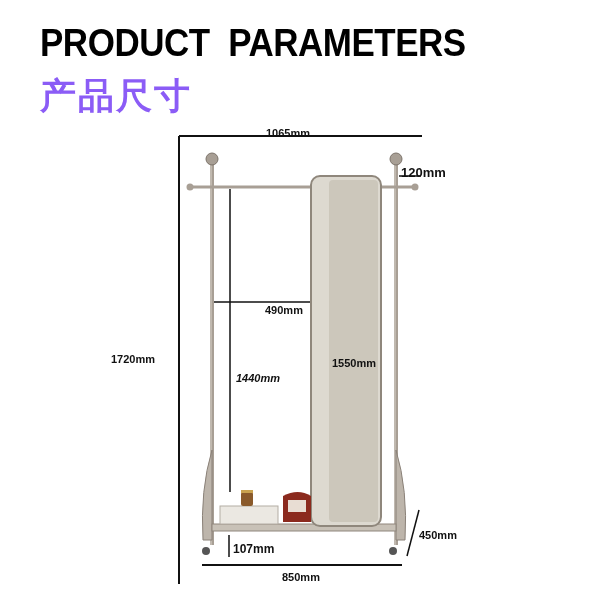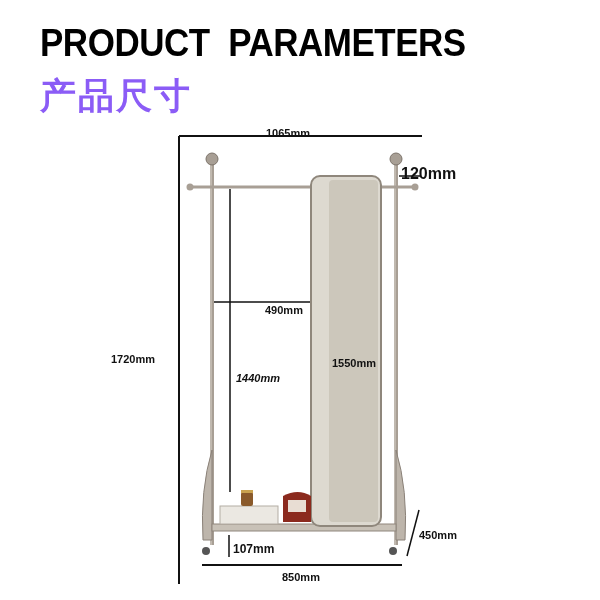--- a/index.html
+++ b/index.html
@@ -70,20 +70,20 @@
   <g>
     <rect x="220" y="506" width="58" height="18" fill="#ebe8e2" stroke="#b3ada4" stroke-width="1"></rect>
     <rect x="241" y="492" width="12" height="14" rx="2" fill="#8a5a2b"></rect>
     <rect x="241" y="490" width="12" height="3" fill="#c9a24f"></rect>
     <path d="M283 496 Q298 488 311 496 L311 522 L283 522 Z" fill="#8b2a1e"></path>
     <path d="M288 500 L306 500 L306 512 L288 512 Z" fill="#e8ddd3"></path>
   </g>
 </svg>
 
 <div class="dim" style="left:266px; top:119px;margin-top:8px;">1065mm</div>
-<div class="dim" style="left:401px; top:165px; font-size:16px;">120mm</div>
+<div class="dim" style="left:401px; top:165px; font-size:13px;">120mm</div>
 <div class="dim" style="left:111px; top:353px;">1720mm</div>
 <div class="dim" style="left:265px; top:304px;">490mm</div>
 <div class="dim" style="left:236px; top:372px;font-style:italic;">1440mm</div>
 <div class="dim" style="left:332px; top:357px;">1550mm</div>
 <div class="dim" style="left:233px; top:542px; font-size:12px;">107mm</div>
 <div class="dim" style="left:282px; top:571px;text-align:center;">850mm</div>
 <div class="dim" style="left:419px; top:529px; font-size:11px;">450mm</div>
 
 </body></html>

